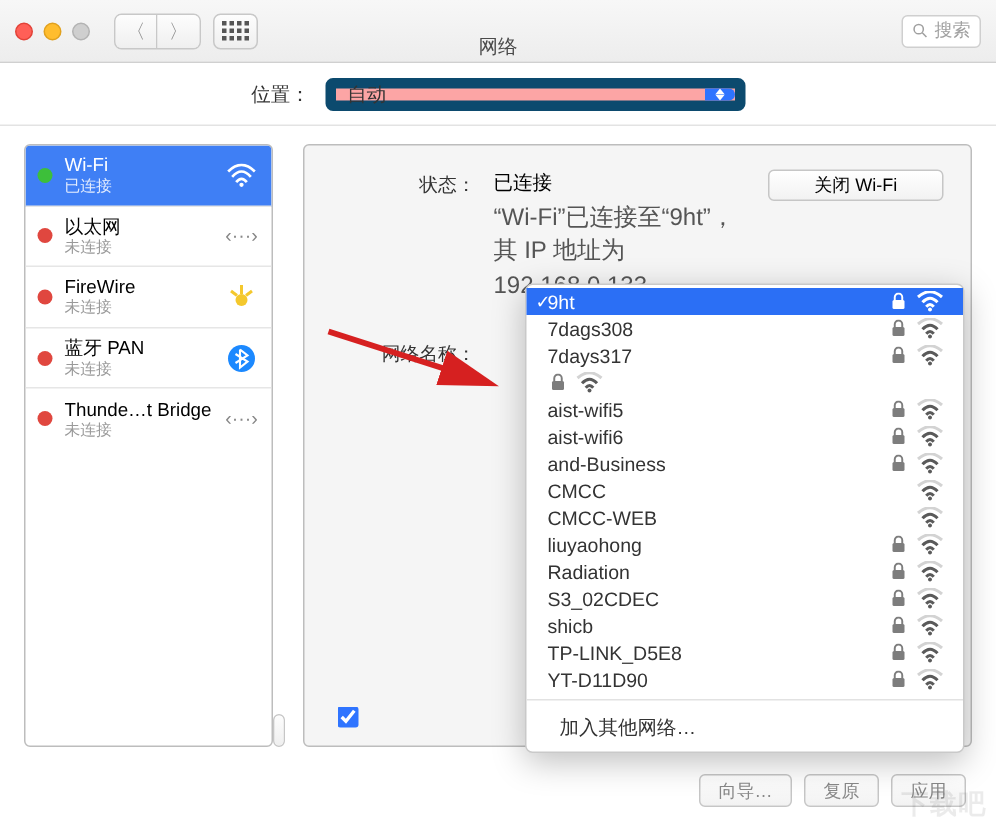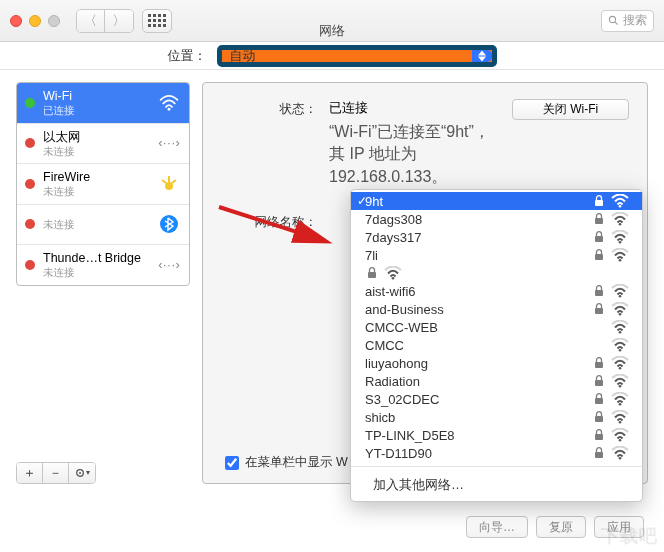--- a/index.html
+++ b/index.html
@@ -16,28 +16,28 @@
 .navseg button{width:28px;background:linear-gradient(#fdfdfd,#efefef);border:none;border-right:1px solid #c8c8c8;cursor:default;display:flex;align-items:center;justify-content:center;color:#8c8c8c;font-size:13px;}
 .navseg button:last-child{border-right:none;}
 .apps-btn{width:30px;height:24px;border:1px solid #c8c8c8;border-radius:5px;background:linear-gradient(#fdfdfd,#efefef);display:flex;align-items:center;justify-content:center;}
 .apps-grid{display:grid;grid-template-columns:repeat(4,3px);grid-template-rows:repeat(3,3px);gap:2px;}
 .apps-grid span{width:3px;height:3px;background:#555;}
 .win-title{position:absolute;left:50%;transform:translateX(-50%);font-size:13px;color:#4a4a4a;margin-top:20px;}
 .search-wrap{margin-left:auto;display:flex;align-items:center;height:22px;border:1px solid #cfcfcf;border-radius:4px;background:#fff;padding:0 6px;color:#a0a0a0;font-size:12px;gap:4px;}
 .search-wrap svg{width:11px;height:11px;fill:#a0a0a0;}
 
 
-.location-row{height:28px;display:flex;align-items:center;justify-content:center;gap:10px;font-size:13px;color:#333;border-bottom:1px solid #e3e3e3;}
-.select{display:flex;align-items:center;width:280px;height:22px;border:5px solid #0c4a6e;border-radius:5px;background:#f97316;position:relative;padding-left:8px;font-size:13px;}
+.location-row{height:42px;display:flex;align-items:center;justify-content:center;gap:10px;font-size:13px;color:#333;border-bottom:1px solid #e3e3e3;}
+.select{display:flex;align-items:center;width:280px;height:22px;border:7px solid #0c4a6e;border-radius:5px;background:#fca5a5;position:relative;padding-left:8px;font-size:13px;}
 .select .arrows-box{position:absolute;right:0;top:0;width:20px;height:100%;background:#2f74ff;border-radius:0 5px 5px 0;display:flex;flex-direction:column;align-items:center;justify-content:center;}
 .arrows-box svg{width:8px;height:6px;fill:#fff;}
 
 
 .main{display:flex;padding:12px 16px 50px 16px;gap:12px;height:calc(100% - 88px);}
-.sidebar{width:174px;display:flex;flex-direction:column;justify-content:flex-end;}
+.sidebar{width:174px;display:flex;flex-direction:row;justify-content:flex-end;}
 .conn-list{border:1px solid #bdbdbd;border-radius:4px;overflow:hidden;flex:0 0 auto;background:#fff;}
 .conn-item{display:flex;align-items:center;padding:6px 8px;border-bottom:1px solid #e6e6e6;gap:8px;font-size:12px;position:relative;min-height:40px;}
 .conn-item:last-child{border-bottom:none;}
 .conn-item.sel{background:#3f7ff5;color:#fff;}
 .status-dot{width:10px;height:10px;border-radius:50%;flex:none;}
 .status-dot.green{background:#3dbf3a;}
 .status-dot.red{background:#e0473f;}
 .conn-text{display:flex;flex-direction:column;line-height:1.2;flex:1;min-width:0;}
 .conn-name{font-size:12.5px;white-space:nowrap;overflow:hidden;text-overflow:ellipsis;}
 .conn-sub{font-size:10.5px;opacity:.85;}
@@ -179,20 +179,21 @@
               <circle cx="11" cy="12" r="4" fill="#f4c82d"></circle>
               <line x1="11" y1="2" x2="11" y2="8" stroke="#f4c82d" stroke-width="2"></line>
               <line x1="4" y1="6" x2="8" y2="9" stroke="#f4c82d" stroke-width="2"></line>
               <line x1="18" y1="6" x2="14" y2="9" stroke="#f4c82d" stroke-width="2"></line>
             </svg>
           </div>
         </div>
         <div class="conn-item">
           <div class="status-dot red"></div>
     <div class="conn-text">
+      <span class="conn-name">蓝牙 PAN</span>
       <span class="conn-sub">未连接</span>
     </div>
     <div class="conn-icon">
             <svg width="20" height="20" viewBox="0 0 20 20">
               <circle cx="10" cy="10" r="9" fill="#1c89ff"></circle>
               <path d="M9 4 L9 16 L14 12 L6 7 M9 4 L14 8 L6 13" fill="none" stroke="#fff" stroke-width="1.4"></path>
             </svg>
           </div>
         </div>
         <div class="conn-item">
@@ -239,21 +240,20 @@
       <defs>
           <marker id="ah" markerWidth="10" markerHeight="10" refX="8" refY="3" orient="auto">
             <polygon points="0,0 10,3 0,6" fill="#d62020"></polygon>
           </marker>
         </defs>
       <line x1="4" y1="8" x2="110" y2="42" stroke="#d62020" stroke-width="4" marker-end="url(#ah)"></line>
     </svg>
 
     <div class="checkbox-row">
       <input type="checkbox" checked="" style="">
-      <span>在菜单栏中显示 W</span>
     </div>
   </div>
 </div>
 
 <div class="winbtns">
   <button>向导…</button>
   <button>复原</button>
   <button>应用</button>
 </div>
 
@@ -303,37 +303,37 @@
     <span class="sig">
         <svg width="18" height="14" viewBox="0 0 18 14">
     <path d="M1 4 Q9 -3 17 4" fill="none" stroke="#d3d3d3" stroke-width="2"></path>
     <path d="M4 7.5 Q9 2 14 7.5" fill="none" stroke="#5a5a5a" stroke-width="2"></path>
     <path d="M6.5 10.5 Q9 7.5 11.5 10.5" fill="none" stroke="#5a5a5a" stroke-width="2"></path>
     <circle cx="9" cy="12.3" r="1.3" fill="#5a5a5a"></circle>
         </svg>
       </span>
     </div>
     <div class="pop-item">
-      <span class="nm">7li</span>
-    <span class="lock">
-        <svg width="10" height="12" viewBox="0 0 10 12">
-          <rect x="1" y="5" width="8" height="6" rx="1" fill="#7d7d7d"></rect>
-          <path d="M2.5 5 V3.2 a2.5 2.5 0 0 1 5 0 V5" fill="none" stroke="#7d7d7d" stroke-width="1.3"></path>
-        </svg>
-      </span>
-    <span class="sig">
-        <svg width="18" height="14" viewBox="0 0 18 14">
-    <path d="M1 4 Q9 -3 17 4" fill="none" stroke="#d3d3d3" stroke-width="2"></path>
-    <path d="M4 7.5 Q9 2 14 7.5" fill="none" stroke="#5a5a5a" stroke-width="2"></path>
-    <path d="M6.5 10.5 Q9 7.5 11.5 10.5" fill="none" stroke="#5a5a5a" stroke-width="2"></path>
-    <circle cx="9" cy="12.3" r="1.3" fill="#5a5a5a"></circle>
-        </svg>
-      </span>
-    </div>
-    <div class="pop-item">
+    <span class="lock">
+        <svg width="10" height="12" viewBox="0 0 10 12">
+          <rect x="1" y="5" width="8" height="6" rx="1" fill="#7d7d7d"></rect>
+          <path d="M2.5 5 V3.2 a2.5 2.5 0 0 1 5 0 V5" fill="none" stroke="#7d7d7d" stroke-width="1.3"></path>
+        </svg>
+      </span>
+    <span class="sig">
+        <svg width="18" height="14" viewBox="0 0 18 14">
+    <path d="M1 4 Q9 -3 17 4" fill="none" stroke="#d3d3d3" stroke-width="2"></path>
+    <path d="M4 7.5 Q9 2 14 7.5" fill="none" stroke="#5a5a5a" stroke-width="2"></path>
+    <path d="M6.5 10.5 Q9 7.5 11.5 10.5" fill="none" stroke="#5a5a5a" stroke-width="2"></path>
+    <circle cx="9" cy="12.3" r="1.3" fill="#5a5a5a"></circle>
+        </svg>
+      </span>
+    </div>
+    <div class="pop-item">
+      <span class="nm">aist-wifi5</span>
     <span class="lock">
         <svg width="10" height="12" viewBox="0 0 10 12">
           <rect x="1" y="5" width="8" height="6" rx="1" fill="#7d7d7d"></rect>
           <path d="M2.5 5 V3.2 a2.5 2.5 0 0 1 5 0 V5" fill="none" stroke="#7d7d7d" stroke-width="1.3"></path>
         </svg>
       </span>
     <span class="sig">
         <svg width="18" height="14" viewBox="0 0 18 14">
     <path d="M1 4 Q9 -3 17 4" fill="none" stroke="#d3d3d3" stroke-width="2"></path>
     <path d="M4 7.5 Q9 2 14 7.5" fill="none" stroke="#5a5a5a" stroke-width="2"></path>
@@ -360,20 +360,32 @@
       </span>
     </div>
     <div class="pop-item">
       <span class="nm">and-Business</span>
     <span class="lock">
         <svg width="10" height="12" viewBox="0 0 10 12">
           <rect x="1" y="5" width="8" height="6" rx="1" fill="#7d7d7d"></rect>
           <path d="M2.5 5 V3.2 a2.5 2.5 0 0 1 5 0 V5" fill="none" stroke="#7d7d7d" stroke-width="1.3"></path>
         </svg>
       </span>
+    <span class="sig">
+        <svg width="18" height="14" viewBox="0 0 18 14">
+    <path d="M1 4 Q9 -3 17 4" fill="none" stroke="#d3d3d3" stroke-width="2"></path>
+    <path d="M4 7.5 Q9 2 14 7.5" fill="none" stroke="#5a5a5a" stroke-width="2"></path>
+    <path d="M6.5 10.5 Q9 7.5 11.5 10.5" fill="none" stroke="#5a5a5a" stroke-width="2"></path>
+    <circle cx="9" cy="12.3" r="1.3" fill="#5a5a5a"></circle>
+        </svg>
+      </span>
+    </div>
+    <div class="pop-item">
+      <span class="nm">CMCC</span>
+    <span class="lock"></span>
     <span class="sig">
         <svg width="18" height="14" viewBox="0 0 18 14">
     <path d="M1 4 Q9 -3 17 4" fill="none" stroke="#d3d3d3" stroke-width="2"></path>
     <path d="M4 7.5 Q9 2 14 7.5" fill="none" stroke="#5a5a5a" stroke-width="2"></path>
     <path d="M6.5 10.5 Q9 7.5 11.5 10.5" fill="none" stroke="#5a5a5a" stroke-width="2"></path>
     <circle cx="9" cy="12.3" r="1.3" fill="#5a5a5a"></circle>
         </svg>
       </span>
     </div>
     <div class="pop-item">
@@ -382,32 +394,20 @@
     <span class="sig">
         <svg width="18" height="14" viewBox="0 0 18 14">
     <path d="M1 4 Q9 -3 17 4" fill="none" stroke="#d3d3d3" stroke-width="2"></path>
     <path d="M4 7.5 Q9 2 14 7.5" fill="none" stroke="#5a5a5a" stroke-width="2"></path>
     <path d="M6.5 10.5 Q9 7.5 11.5 10.5" fill="none" stroke="#5a5a5a" stroke-width="2"></path>
     <circle cx="9" cy="12.3" r="1.3" fill="#5a5a5a"></circle>
         </svg>
       </span>
     </div>
     <div class="pop-item">
-      <span class="nm">CMCC</span>
-    <span class="lock"></span>
-    <span class="sig">
-        <svg width="18" height="14" viewBox="0 0 18 14">
-    <path d="M1 4 Q9 -3 17 4" fill="none" stroke="#d3d3d3" stroke-width="2"></path>
-    <path d="M4 7.5 Q9 2 14 7.5" fill="none" stroke="#5a5a5a" stroke-width="2"></path>
-    <path d="M6.5 10.5 Q9 7.5 11.5 10.5" fill="none" stroke="#5a5a5a" stroke-width="2"></path>
-    <circle cx="9" cy="12.3" r="1.3" fill="#5a5a5a"></circle>
-        </svg>
-      </span>
-    </div>
-    <div class="pop-item">
       <span class="nm">liuyaohong</span>
     <span class="lock">
         <svg width="10" height="12" viewBox="0 0 10 12">
           <rect x="1" y="5" width="8" height="6" rx="1" fill="#7d7d7d"></rect>
           <path d="M2.5 5 V3.2 a2.5 2.5 0 0 1 5 0 V5" fill="none" stroke="#7d7d7d" stroke-width="1.3"></path>
         </svg>
       </span>
     <span class="sig">
         <svg width="18" height="14" viewBox="0 0 18 14">
     <path d="M1 4 Q9 -3 17 4" fill="none" stroke="#d3d3d3" stroke-width="2"></path>

